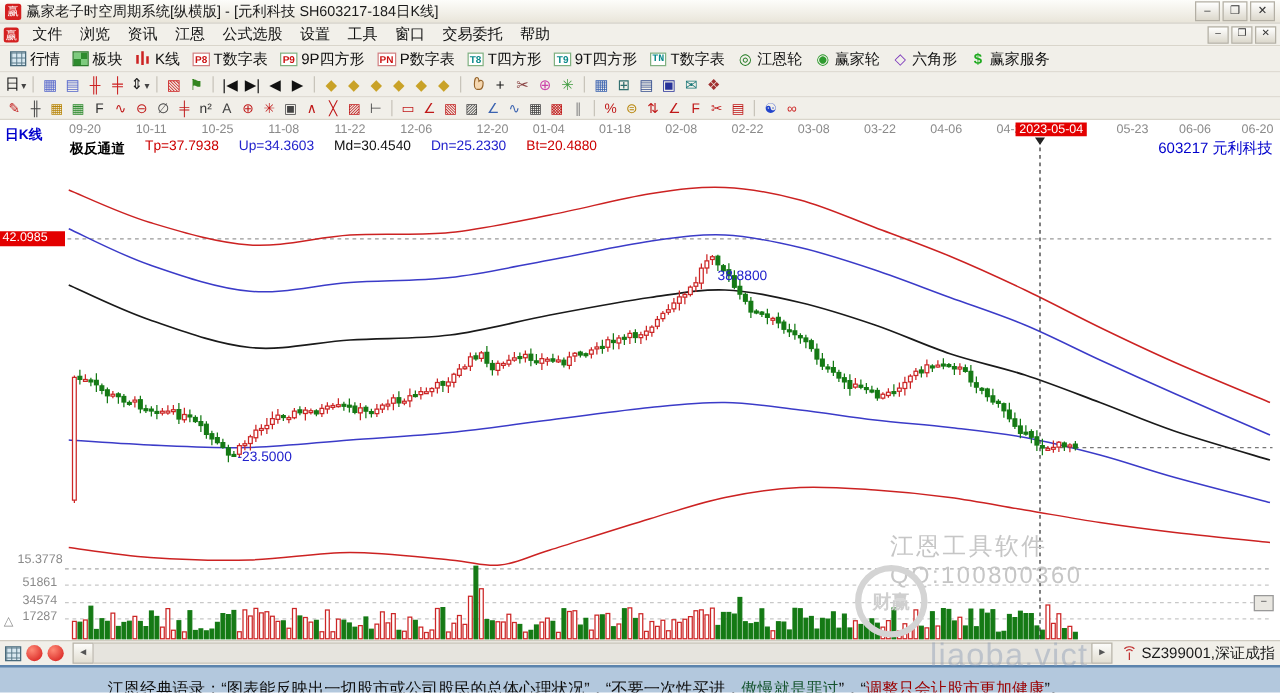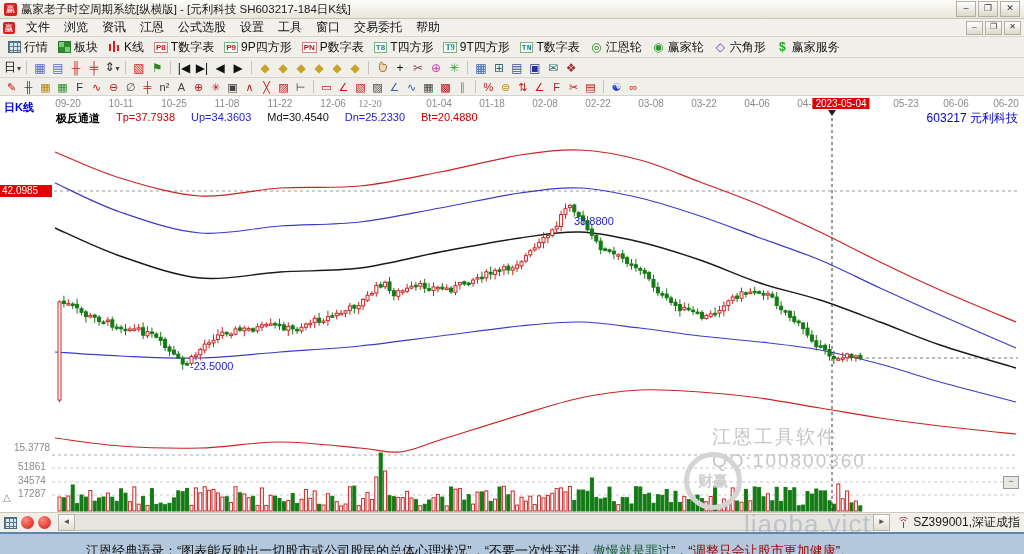--- a/index.html
+++ b/index.html
@@ -120,21 +120,21 @@
     </span>
     <span class="tb-btn">
       <span class="tool-box" style="color: rgb(204, 17, 17); border-color: rgb(208, 128, 128);">PN</span>
       <span>P数字表</span>
     </span>
     <span class="tb-btn">
       <span class="tool-box" style="color: rgb(10, 138, 138); border-color: rgb(128, 176, 128);">T8</span>
       <span>T四方形</span>
     </span>
     <span class="tb-btn">
-      <span class="tool-box" style="color: rgb(10, 138, 138); border-color: rgb(128, 176, 128); font-family: Liberation Serif, serif;">T9</span>
+      <span class="tool-box" style="color: rgb(10, 138, 138); border-color: rgb(128, 176, 128);">T9</span>
       <span>9T四方形</span>
     </span>
     <span class="tb-btn">
       <span class="tool-box" style="color: rgb(10, 138, 138); border-color: rgb(128, 176, 128); font-family: Liberation Mono, monospace;">TN</span>
       <span>T数字表</span>
     </span>
     <span class="tb-btn">
       <span class="g" style="color: rgb(31, 122, 31); font-weight: bold;">◎</span>
       <span>江恩轮</span>
     </span>
@@ -234,21 +234,21 @@
 
 <div class="chart">
   <span class="kperiod">日K线</span>
   <div class="dates" id="dates">
       <span class="date-t" style="left: 68px;">09-20</span>
       <span class="date-t" style="left: 121px;">10-11</span>
       <span class="date-t" style="left: 174px;">10-25</span>
       <span class="date-t" style="left: 227px;">11-08</span>
       <span class="date-t" style="left: 280px;">11-22</span>
       <span class="date-t" style="left: 333px;">12-06</span>
-      <span class="date-t" style="left: 370px; font-family: Liberation Serif, serif;">12-20</span>
+      <span class="date-t" style="left: 394px;">12-20</span>
       <span class="date-t" style="left: 439px;">01-04</span>
       <span class="date-t" style="left: 492px;">01-18</span>
       <span class="date-t" style="left: 545px;">02-08</span>
       <span class="date-t" style="left: 598px;">02-22</span>
       <span class="date-t" style="left: 651px;">03-08</span>
       <span class="date-t" style="left: 704px;">03-22</span>
       <span class="date-t" style="left: 757px;">04-06</span>
       <span class="date-t" style="left: 810px;">04-20</span>
       <span class="date-t date-hl" style="left: 841px;">2023-05-04</span>
       <span class="date-t" style="left: 906px;">05-23</span>

